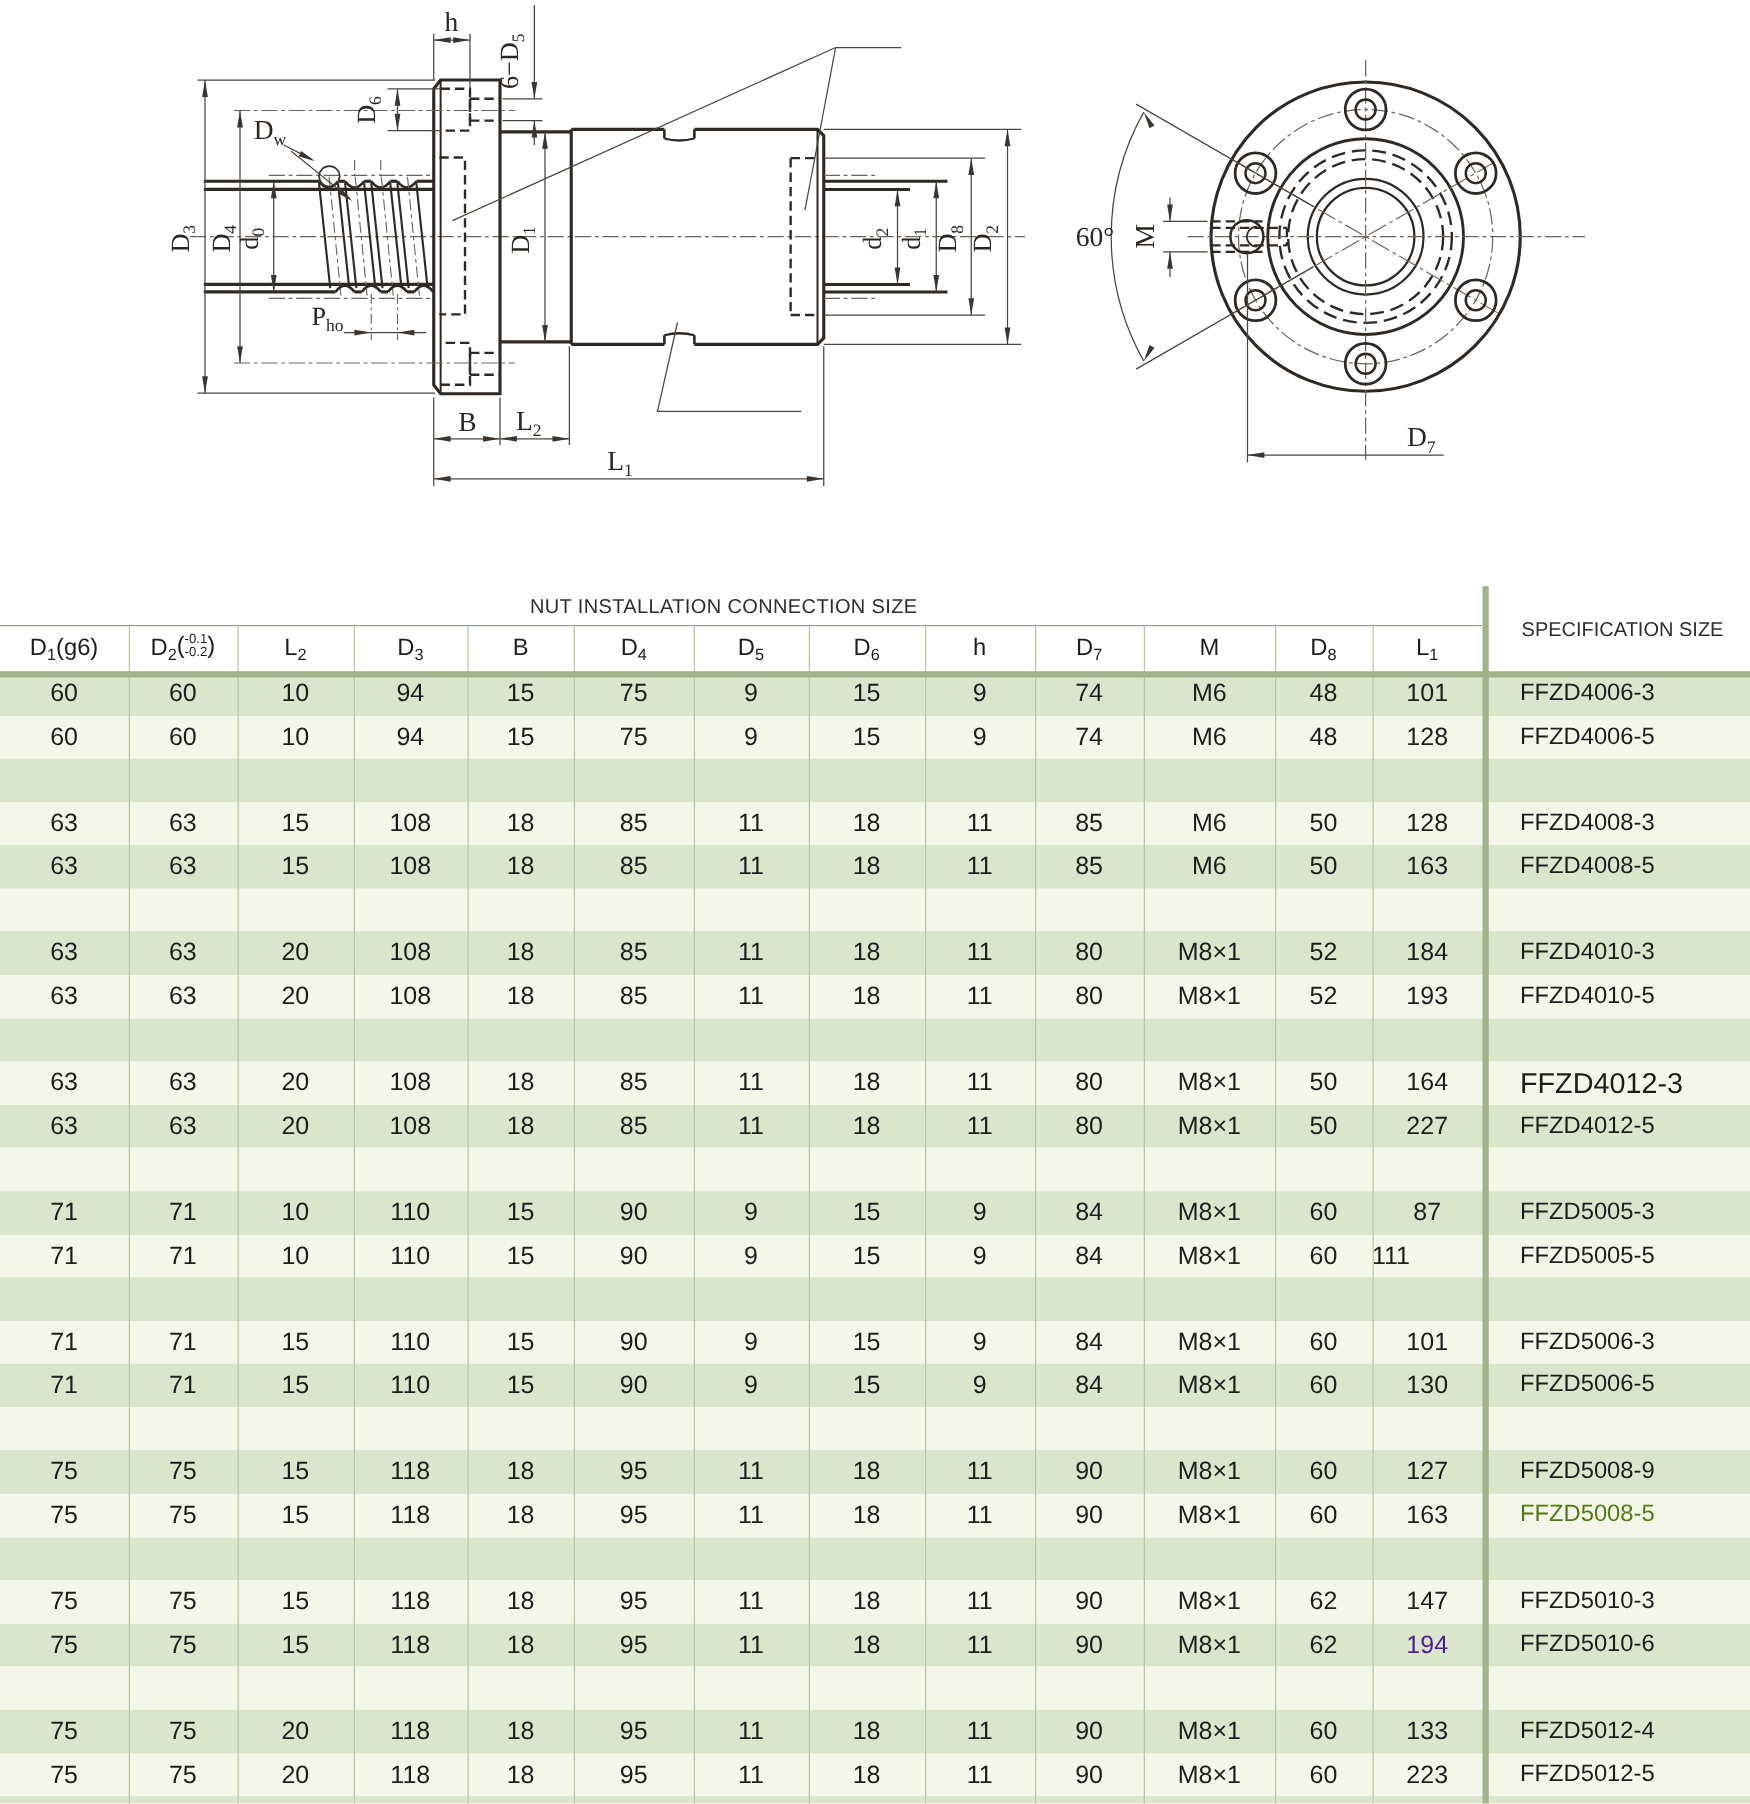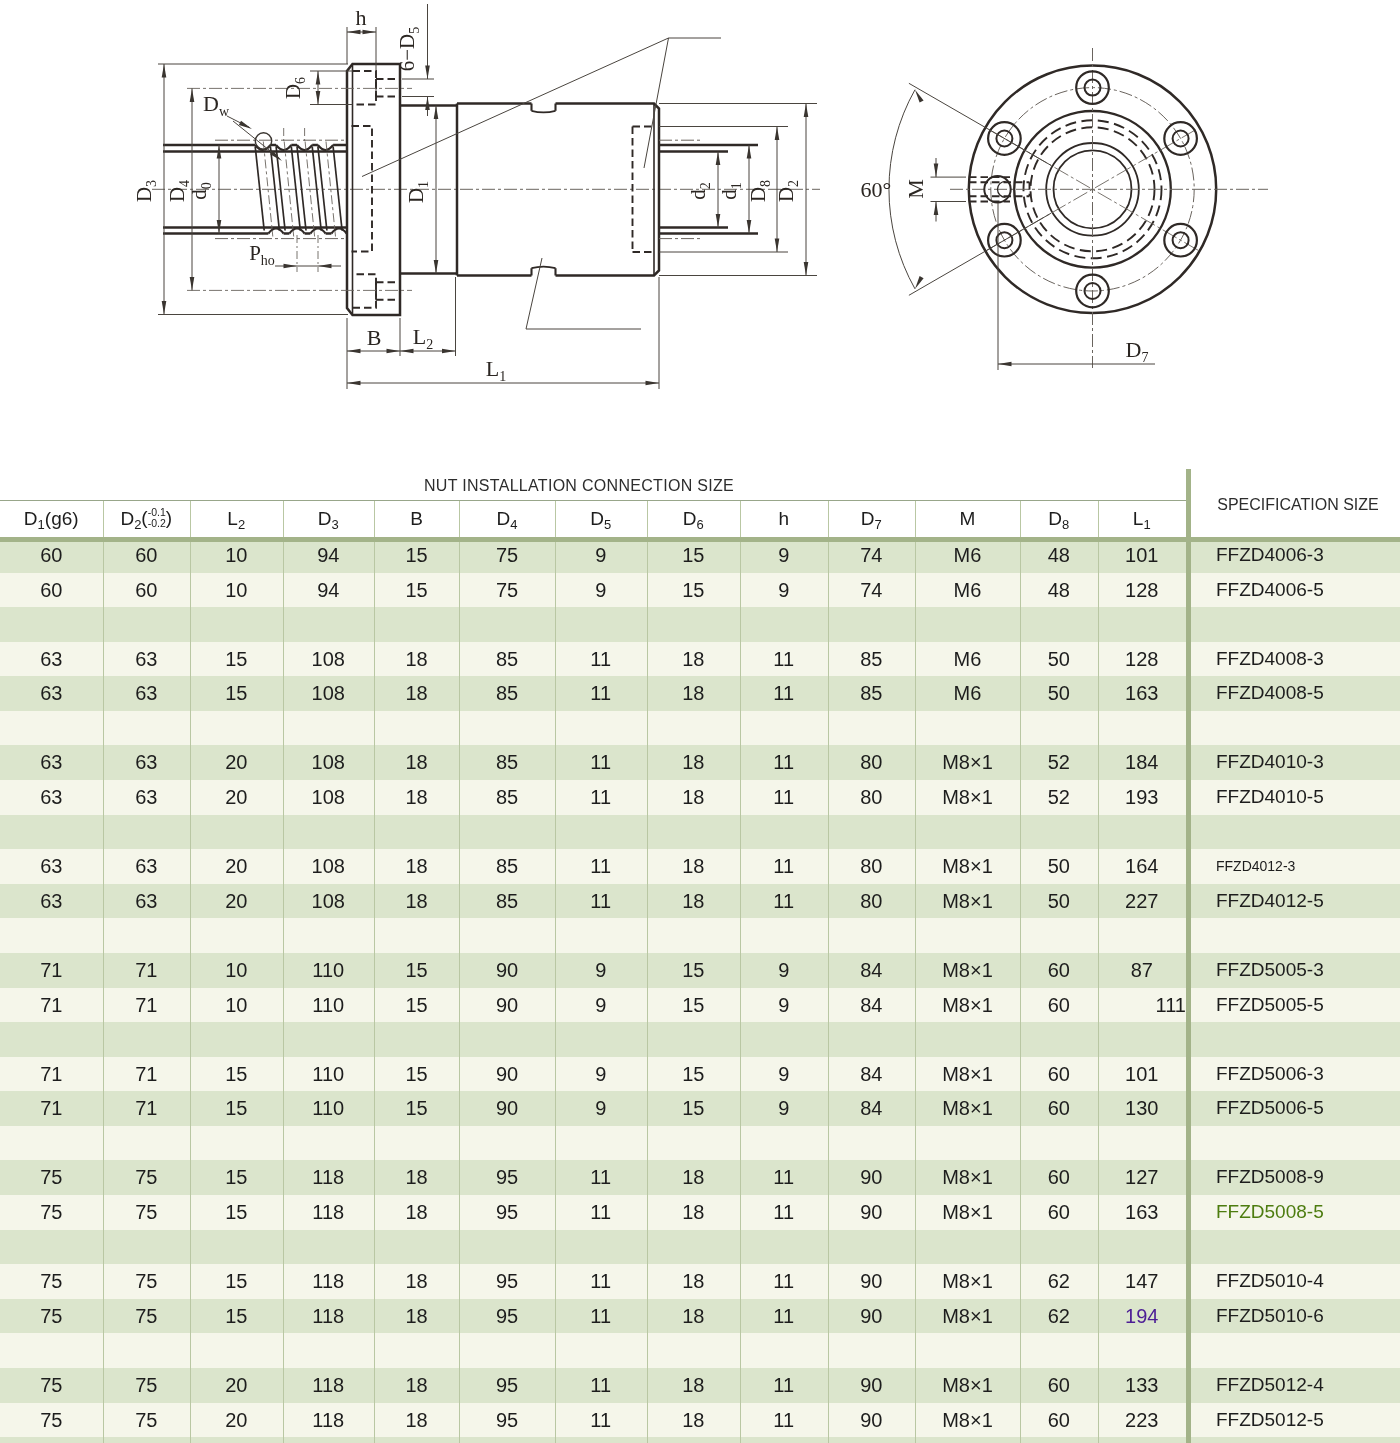--- a/index.html
+++ b/index.html
@@ -358,21 +358,21 @@
 <div style="position:absolute;left:282.5px;top:849.23px;width:91.5px;height:34.58px;line-height:34.58px;text-align:center;font-size:20px;color:#1d1d1d">108</div>
 <div style="position:absolute;left:374.0px;top:849.23px;width:85.0px;height:34.58px;line-height:34.58px;text-align:center;font-size:20px;color:#1d1d1d">18</div>
 <div style="position:absolute;left:459.0px;top:849.23px;width:96.0px;height:34.58px;line-height:34.58px;text-align:center;font-size:20px;color:#1d1d1d">85</div>
 <div style="position:absolute;left:555.0px;top:849.23px;width:91.5px;height:34.58px;line-height:34.58px;text-align:center;font-size:20px;color:#1d1d1d">11</div>
 <div style="position:absolute;left:646.5px;top:849.23px;width:93.5px;height:34.58px;line-height:34.58px;text-align:center;font-size:20px;color:#1d1d1d">18</div>
 <div style="position:absolute;left:740.0px;top:849.23px;width:87.5px;height:34.58px;line-height:34.58px;text-align:center;font-size:20px;color:#1d1d1d">11</div>
 <div style="position:absolute;left:827.5px;top:849.23px;width:87.5px;height:34.58px;line-height:34.58px;text-align:center;font-size:20px;color:#1d1d1d">80</div>
 <div style="position:absolute;left:915.0px;top:849.23px;width:105.0px;height:34.58px;line-height:34.58px;text-align:center;font-size:20px;color:#1d1d1d">M8×1</div>
 <div style="position:absolute;left:1020.0px;top:849.23px;width:77.5px;height:34.58px;line-height:34.58px;text-align:center;font-size:20px;color:#1d1d1d">50</div>
 <div style="position:absolute;left:1097.5px;top:849.23px;width:88.5px;height:34.58px;line-height:34.58px;text-align:center;font-size:20px;color:#1d1d1d">164</div>
-<div style="position:absolute;left:1216px;top:849.23px;height:37px;line-height:34.58px;font-size:14px;color:#1d1d1d">FFZD4012-3</div>
+<div style="position:absolute;left:1216px;top:849.23px;height:37px;line-height:34.58px;font-size:23px;color:#1d1d1d">FFZD4012-3</div>
 <div style="position:absolute;left:0.0px;top:883.81px;width:102.5px;height:34.58px;line-height:34.58px;text-align:center;font-size:20px;color:#1d1d1d">63</div>
 <div style="position:absolute;left:102.5px;top:883.81px;width:87.5px;height:34.58px;line-height:34.58px;text-align:center;font-size:20px;color:#1d1d1d">63</div>
 <div style="position:absolute;left:190.0px;top:883.81px;width:92.5px;height:34.58px;line-height:34.58px;text-align:center;font-size:20px;color:#1d1d1d">20</div>
 <div style="position:absolute;left:282.5px;top:883.81px;width:91.5px;height:34.58px;line-height:34.58px;text-align:center;font-size:20px;color:#1d1d1d">108</div>
 <div style="position:absolute;left:374.0px;top:883.81px;width:85.0px;height:34.58px;line-height:34.58px;text-align:center;font-size:20px;color:#1d1d1d">18</div>
 <div style="position:absolute;left:459.0px;top:883.81px;width:96.0px;height:34.58px;line-height:34.58px;text-align:center;font-size:20px;color:#1d1d1d">85</div>
 <div style="position:absolute;left:555.0px;top:883.81px;width:91.5px;height:34.58px;line-height:34.58px;text-align:center;font-size:20px;color:#1d1d1d">11</div>
 <div style="position:absolute;left:646.5px;top:883.81px;width:93.5px;height:34.58px;line-height:34.58px;text-align:center;font-size:20px;color:#1d1d1d">18</div>
 <div style="position:absolute;left:740.0px;top:883.81px;width:87.5px;height:34.58px;line-height:34.58px;text-align:center;font-size:20px;color:#1d1d1d">11</div>
 <div style="position:absolute;left:827.5px;top:883.81px;width:87.5px;height:34.58px;line-height:34.58px;text-align:center;font-size:20px;color:#1d1d1d">80</div>
@@ -399,21 +399,21 @@
 <div style="position:absolute;left:190.0px;top:987.55px;width:92.5px;height:34.58px;line-height:34.58px;text-align:center;font-size:20px;color:#1d1d1d">10</div>
 <div style="position:absolute;left:282.5px;top:987.55px;width:91.5px;height:34.58px;line-height:34.58px;text-align:center;font-size:20px;color:#1d1d1d">110</div>
 <div style="position:absolute;left:374.0px;top:987.55px;width:85.0px;height:34.58px;line-height:34.58px;text-align:center;font-size:20px;color:#1d1d1d">15</div>
 <div style="position:absolute;left:459.0px;top:987.55px;width:96.0px;height:34.58px;line-height:34.58px;text-align:center;font-size:20px;color:#1d1d1d">90</div>
 <div style="position:absolute;left:555.0px;top:987.55px;width:91.5px;height:34.58px;line-height:34.58px;text-align:center;font-size:20px;color:#1d1d1d">9</div>
 <div style="position:absolute;left:646.5px;top:987.55px;width:93.5px;height:34.58px;line-height:34.58px;text-align:center;font-size:20px;color:#1d1d1d">15</div>
 <div style="position:absolute;left:740.0px;top:987.55px;width:87.5px;height:34.58px;line-height:34.58px;text-align:center;font-size:20px;color:#1d1d1d">9</div>
 <div style="position:absolute;left:827.5px;top:987.55px;width:87.5px;height:34.58px;line-height:34.58px;text-align:center;font-size:20px;color:#1d1d1d">84</div>
 <div style="position:absolute;left:915.0px;top:987.55px;width:105.0px;height:34.58px;line-height:34.58px;text-align:center;font-size:20px;color:#1d1d1d">M8×1</div>
 <div style="position:absolute;left:1020.0px;top:987.55px;width:77.5px;height:34.58px;line-height:34.58px;text-align:center;font-size:20px;color:#1d1d1d">60</div>
-<div style="position:absolute;left:1097.5px;top:987.55px;width:88.5px;height:34.58px;line-height:34.58px;text-align:right;font-size:20px;color:#1d1d1d">111</div>
+<div style="position:absolute;left:1097.5px;top:987.55px;width:88.5px;height:34.58px;line-height:34.58px;text-align:left;font-size:20px;color:#1d1d1d">111</div>
 <div style="position:absolute;left:1216px;top:987.55px;height:34.58px;line-height:34.58px;font-size:19px;color:#1d1d1d">FFZD5005-5</div>
 <div style="position:absolute;left:0.0px;top:1056.71px;width:102.5px;height:34.58px;line-height:34.58px;text-align:center;font-size:20px;color:#1d1d1d">71</div>
 <div style="position:absolute;left:102.5px;top:1056.71px;width:87.5px;height:34.58px;line-height:34.58px;text-align:center;font-size:20px;color:#1d1d1d">71</div>
 <div style="position:absolute;left:190.0px;top:1056.71px;width:92.5px;height:34.58px;line-height:34.58px;text-align:center;font-size:20px;color:#1d1d1d">15</div>
 <div style="position:absolute;left:282.5px;top:1056.71px;width:91.5px;height:34.58px;line-height:34.58px;text-align:center;font-size:20px;color:#1d1d1d">110</div>
 <div style="position:absolute;left:374.0px;top:1056.71px;width:85.0px;height:34.58px;line-height:34.58px;text-align:center;font-size:20px;color:#1d1d1d">15</div>
 <div style="position:absolute;left:459.0px;top:1056.71px;width:96.0px;height:34.58px;line-height:34.58px;text-align:center;font-size:20px;color:#1d1d1d">90</div>
 <div style="position:absolute;left:555.0px;top:1056.71px;width:91.5px;height:34.58px;line-height:34.58px;text-align:center;font-size:20px;color:#1d1d1d">9</div>
 <div style="position:absolute;left:646.5px;top:1056.71px;width:93.5px;height:34.58px;line-height:34.58px;text-align:center;font-size:20px;color:#1d1d1d">15</div>
 <div style="position:absolute;left:740.0px;top:1056.71px;width:87.5px;height:34.58px;line-height:34.58px;text-align:center;font-size:20px;color:#1d1d1d">9</div>
@@ -470,21 +470,21 @@
 <div style="position:absolute;left:282.5px;top:1264.20px;width:91.5px;height:34.58px;line-height:34.58px;text-align:center;font-size:20px;color:#1d1d1d">118</div>
 <div style="position:absolute;left:374.0px;top:1264.20px;width:85.0px;height:34.58px;line-height:34.58px;text-align:center;font-size:20px;color:#1d1d1d">18</div>
 <div style="position:absolute;left:459.0px;top:1264.20px;width:96.0px;height:34.58px;line-height:34.58px;text-align:center;font-size:20px;color:#1d1d1d">95</div>
 <div style="position:absolute;left:555.0px;top:1264.20px;width:91.5px;height:34.58px;line-height:34.58px;text-align:center;font-size:20px;color:#1d1d1d">11</div>
 <div style="position:absolute;left:646.5px;top:1264.20px;width:93.5px;height:34.58px;line-height:34.58px;text-align:center;font-size:20px;color:#1d1d1d">18</div>
 <div style="position:absolute;left:740.0px;top:1264.20px;width:87.5px;height:34.58px;line-height:34.58px;text-align:center;font-size:20px;color:#1d1d1d">11</div>
 <div style="position:absolute;left:827.5px;top:1264.20px;width:87.5px;height:34.58px;line-height:34.58px;text-align:center;font-size:20px;color:#1d1d1d">90</div>
 <div style="position:absolute;left:915.0px;top:1264.20px;width:105.0px;height:34.58px;line-height:34.58px;text-align:center;font-size:20px;color:#1d1d1d">M8×1</div>
 <div style="position:absolute;left:1020.0px;top:1264.20px;width:77.5px;height:34.58px;line-height:34.58px;text-align:center;font-size:20px;color:#1d1d1d">62</div>
 <div style="position:absolute;left:1097.5px;top:1264.20px;width:88.5px;height:34.58px;line-height:34.58px;text-align:center;font-size:20px;color:#1d1d1d">147</div>
-<div style="position:absolute;left:1216px;top:1264.20px;height:34.58px;line-height:34.58px;font-size:19px;color:#1d1d1d">FFZD5010-4</div>
+<div style="position:absolute;left:1216px;top:1264.20px;height:34.58px;line-height:34.58px;font-size:19px;color:#1d1d1d">FFZD5010-3</div>
 <div style="position:absolute;left:0.0px;top:1298.78px;width:102.5px;height:34.58px;line-height:34.58px;text-align:center;font-size:20px;color:#1d1d1d">75</div>
 <div style="position:absolute;left:102.5px;top:1298.78px;width:87.5px;height:34.58px;line-height:34.58px;text-align:center;font-size:20px;color:#1d1d1d">75</div>
 <div style="position:absolute;left:190.0px;top:1298.78px;width:92.5px;height:34.58px;line-height:34.58px;text-align:center;font-size:20px;color:#1d1d1d">15</div>
 <div style="position:absolute;left:282.5px;top:1298.78px;width:91.5px;height:34.58px;line-height:34.58px;text-align:center;font-size:20px;color:#1d1d1d">118</div>
 <div style="position:absolute;left:374.0px;top:1298.78px;width:85.0px;height:34.58px;line-height:34.58px;text-align:center;font-size:20px;color:#1d1d1d">18</div>
 <div style="position:absolute;left:459.0px;top:1298.78px;width:96.0px;height:34.58px;line-height:34.58px;text-align:center;font-size:20px;color:#1d1d1d">95</div>
 <div style="position:absolute;left:555.0px;top:1298.78px;width:91.5px;height:34.58px;line-height:34.58px;text-align:center;font-size:20px;color:#1d1d1d">11</div>
 <div style="position:absolute;left:646.5px;top:1298.78px;width:93.5px;height:34.58px;line-height:34.58px;text-align:center;font-size:20px;color:#1d1d1d">18</div>
 <div style="position:absolute;left:740.0px;top:1298.78px;width:87.5px;height:34.58px;line-height:34.58px;text-align:center;font-size:20px;color:#1d1d1d">11</div>
 <div style="position:absolute;left:827.5px;top:1298.78px;width:87.5px;height:34.58px;line-height:34.58px;text-align:center;font-size:20px;color:#1d1d1d">90</div>

